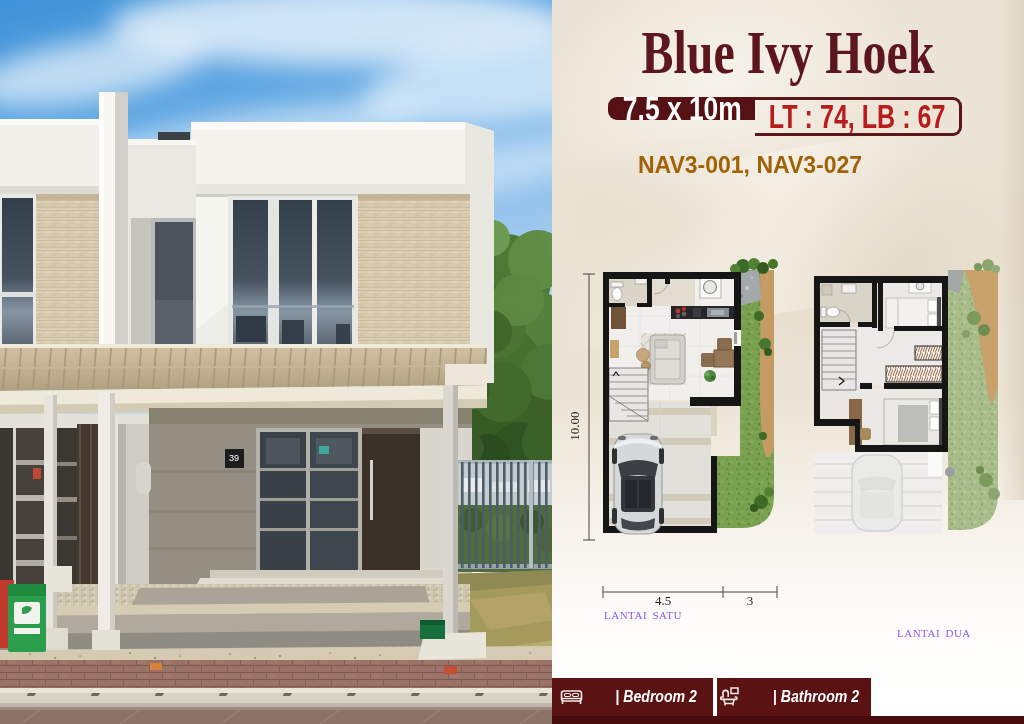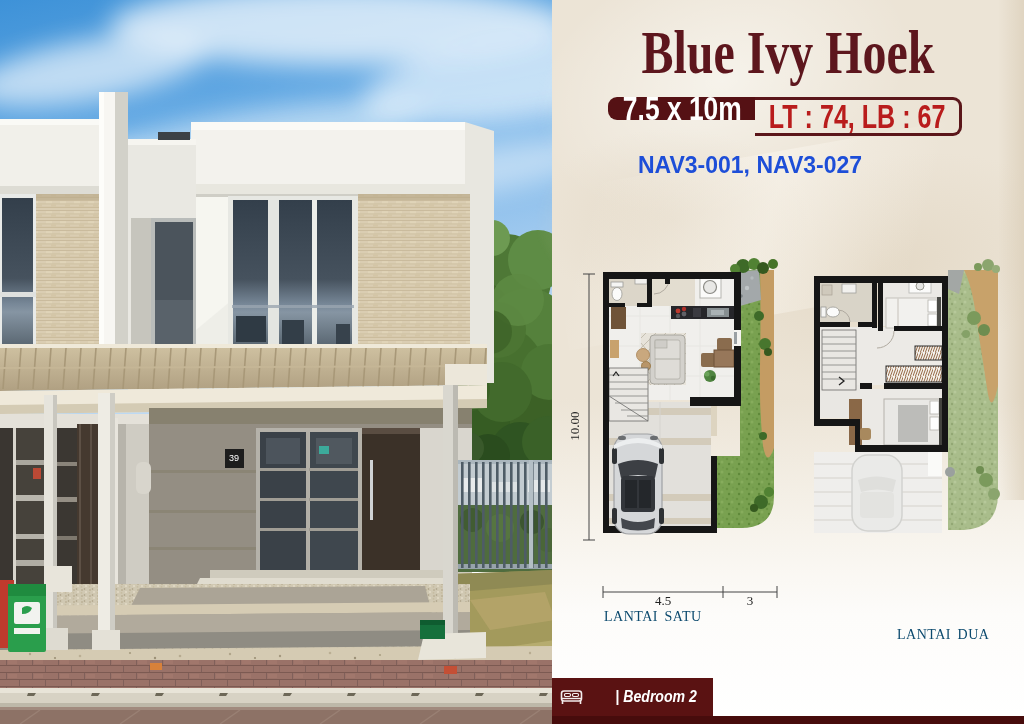--- a/index.html
+++ b/index.html
@@ -22,22 +22,22 @@
  font-family:"Liberation Serif",serif;font-weight:bold;font-size:61px;color:#5d161d;
  transform:scaleX(0.786)}
 #badge{position:absolute;left:608px;top:97px;width:354px;height:39px;display:flex}
 #badge .l{width:147px;height:23px;background:#551114;color:#fff;font-weight:bold;font-size:33px;
  display:flex;align-items:center;justify-content:flex-start;border-radius:9px 0 0 9px}
 #badge .l span{transform:scaleX(0.8);white-space:nowrap;flex-shrink:0}
 #badge .r{width:207px;height:39px;border:3px solid #5b161a;border-left:none;border-radius:0 9px 9px 0;
  color:#b91c1c;font-weight:bold;font-size:33px;display:flex;align-items:center;justify-content:center}
 #badge .r span{transform:scaleX(0.76);white-space:nowrap;flex-shrink:0}
 #navcode{position:absolute;left:552px;top:152px;width:396px;text-align:center;
- font-weight:bold;font-size:23px;color:#1d4ed8;letter-spacing:0px}
-.planlabel{position:absolute;font-family:"Liberation Serif",serif;font-size:14px;color:#0c4a6e;letter-spacing:0.5px;white-space:nowrap}
+ font-weight:bold;font-size:23px;color:#a16207;letter-spacing:0px}
+.planlabel{position:absolute;font-family:"Liberation Serif",serif;font-size:11px;color:#8b5cf6;letter-spacing:0.5px;white-space:nowrap}
 #bar{position:absolute;left:552px;top:678px;width:472px;height:46px}
 #barbase{position:absolute;left:0;top:38px;width:472px;height:8px;background:#470c0c}
 .box{position:absolute;top:0;height:38px;background:#5a1212;display:flex;align-items:center;justify-content:center;gap:24px}
 .box .txt{color:#fff;font-style:italic;font-weight:bold;font-size:17px;transform:scaleX(0.83);white-space:nowrap}
 </style>
 </head>
 <body>
 <div id="page">
 
 <svg class="abs" style="left:0;top:0" width="555" height="724" viewBox="0 0 555 724">
@@ -777,15 +777,26 @@
 <rect x="1.5" y="3" width="20" height="10" rx="2.5" fill="none" stroke="#f3ecec" stroke-width="1.6"></rect>
 <rect x="4.5" y="5.5" width="6" height="3" rx="1.2" fill="none" stroke="#f3ecec" stroke-width="1.2"></rect>
 <rect x="12.5" y="5.5" width="6" height="3" rx="1.2" fill="none" stroke="#f3ecec" stroke-width="1.2"></rect>
 <line x1="1.5" y1="10.5" x2="21.5" y2="10.5" stroke="#f3ecec" stroke-width="1.4"></line>
 <line x1="2.5" y1="13" x2="2.5" y2="16" stroke="#f3ecec" stroke-width="1.6"></line>
 <line x1="20.5" y1="13" x2="20.5" y2="16" stroke="#f3ecec" stroke-width="1.6"></line>
 </svg>
 <span class="txt">| Bedroom 2</span>
 </div>
 
+<div class="box" style="left:165px;width:154px">
+<svg width="20" height="20" viewBox="0 0 20 20">
+<rect x="11" y="1" width="7" height="5.5" fill="none" stroke="#f3ecec" stroke-width="1.5"></rect>
+<path d="M3,6 v4 h-1.2 a1,1 0 0 0 0,2.4 h14 a1,1 0 0 0 0,-2.4 h-1.2" fill="none" stroke="#f3ecec" stroke-width="1.6"></path>
+<path d="M3,6 a2.6,2.6 0 0 1 5.2,0 v4" fill="none" stroke="#f3ecec" stroke-width="1.6"></path>
+<path d="M4,13 l1,3.5 h8 l1,-3.5" fill="none" stroke="#f3ecec" stroke-width="1.6"></path>
+<line x1="5" y1="17" x2="5" y2="18.6" stroke="#f3ecec" stroke-width="1.5"></line>
+<line x1="13" y1="17" x2="13" y2="18.6" stroke="#f3ecec" stroke-width="1.5"></line>
+</svg>
+<span class="txt">| Bathroom 2</span>
+</div>
 
 </div>
 </div>
 
 </body></html>

